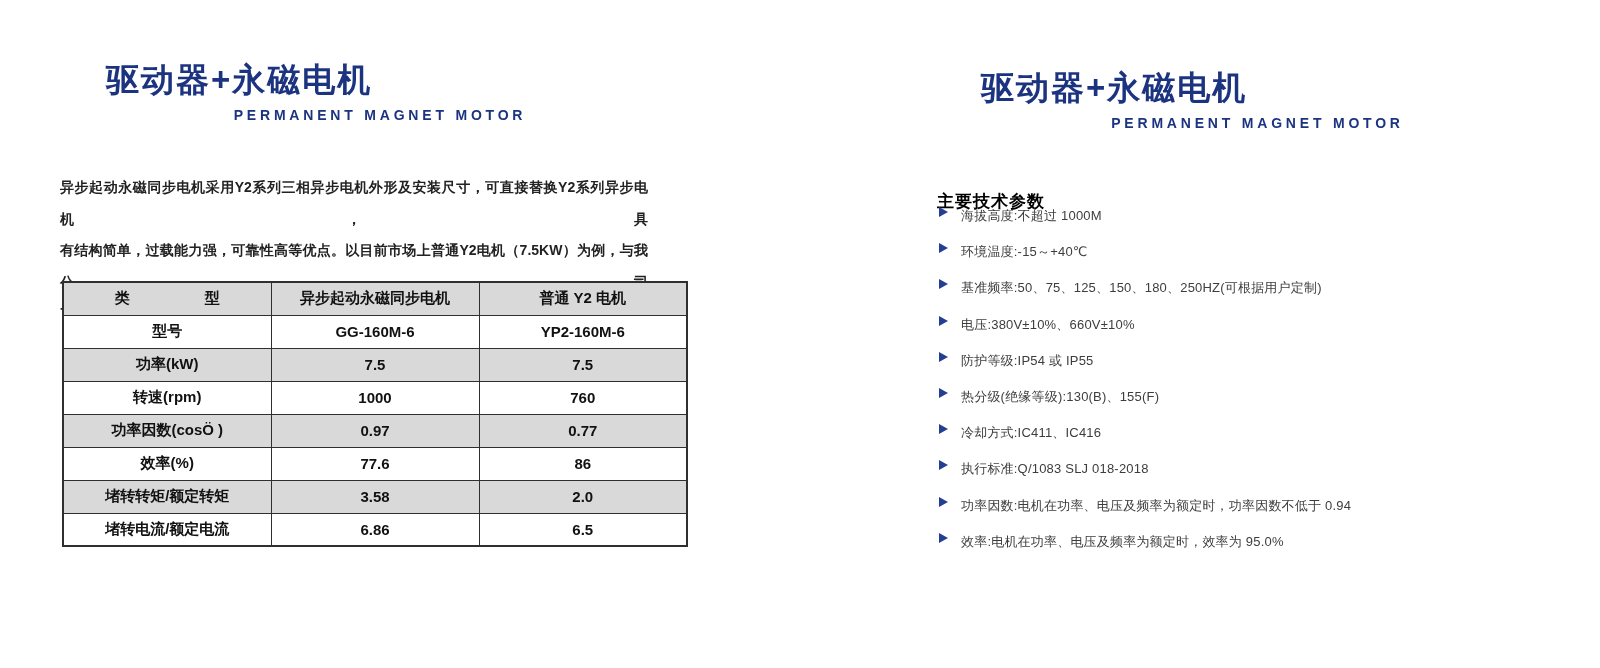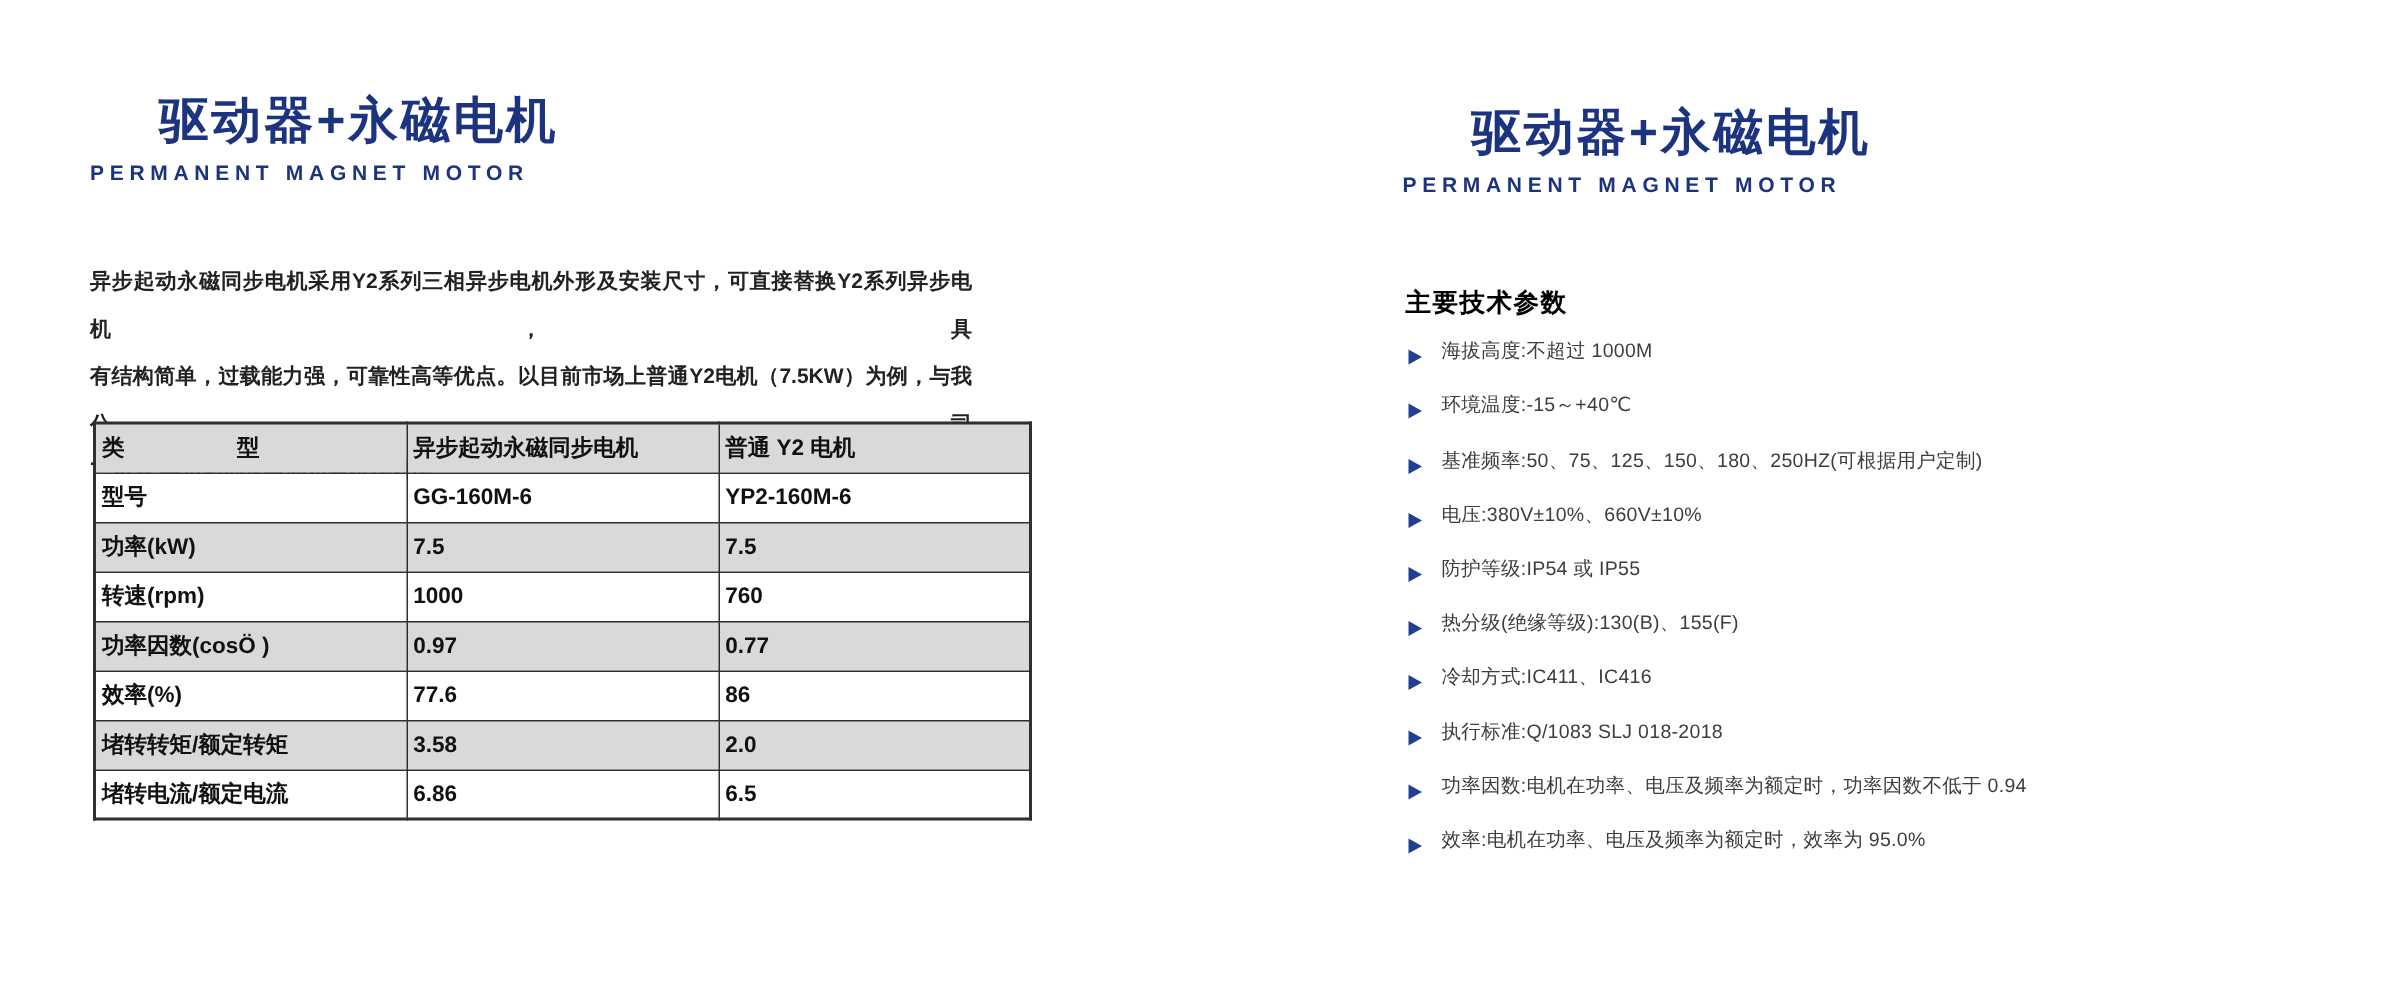--- a/index.html
+++ b/index.html
@@ -19,52 +19,53 @@
   .col-left{left:60px;top:62px;width:640px;}
   .col-right{left:935px;top:70px;width:645px;}
 
   .page-title{
     font-size:33px;font-weight:800;color:var(--brand-blue);
     letter-spacing:2px;line-height:1.1;margin-left:46px;
   }
   .page-subtitle{
     margin-top:9px;font-size:14px;font-weight:800;color:var(--brand-blue);
     letter-spacing:3.8px;
+    text-align:center;
   }
 
   .intro{position:absolute;left:0;top:110px;width:588px;color:var(--text-dark);}
   .intro-line{
     font-size:14px;font-weight:700;line-height:31.5px;
     text-align:justify;
   }
   .intro-line.fill{text-align-last:justify;}
 
   .cmp-table{
     position:absolute;left:2px;top:219px;width:626px;
     border-collapse:collapse;table-layout:fixed;
     border:2px solid var(--table-border);
   }
   .cmp-table th,.cmp-table td{
     border:1.5px solid var(--table-border);
-    height:33px;text-align:left;vertical-align:middle;
+    height:33px;text-align:center;vertical-align:middle;
     font-size:15px;color:#111;padding:0 4px;
   }
   .cmp-table thead th{background:var(--row-gray);font-weight:700;}
   .cmp-table tbody td{font-weight:600;background:#ffffff;margin-top:21px;}
   .cmp-table tbody tr:nth-child(even) td{background:var(--row-gray);}
 
   .section-heading{
     position:absolute;left:2px;top:120px;
     font-size:17px;font-weight:800;color:#000000;letter-spacing:1px;
   }
   .spec-list{
     position:absolute;left:2px;top:137px;list-style:none;width:645px;
   }
   .spec-list li{
-    height:36.2px;display:flex;align-items:flex-end;
+    height:36.2px;display:flex;align-items:flex-start;
   }
   .tri{
     width:0;height:0;flex:0 0 auto;
     border-left:9px solid var(--bullet-blue);
     border-top:5.5px solid transparent;
     border-bottom:5.5px solid transparent;
     margin-right:13px;margin-left:2px;
   }
   .spec-text{
     font-size:13px;font-weight:400;color:var(--text-body);letter-spacing:0.2px;

